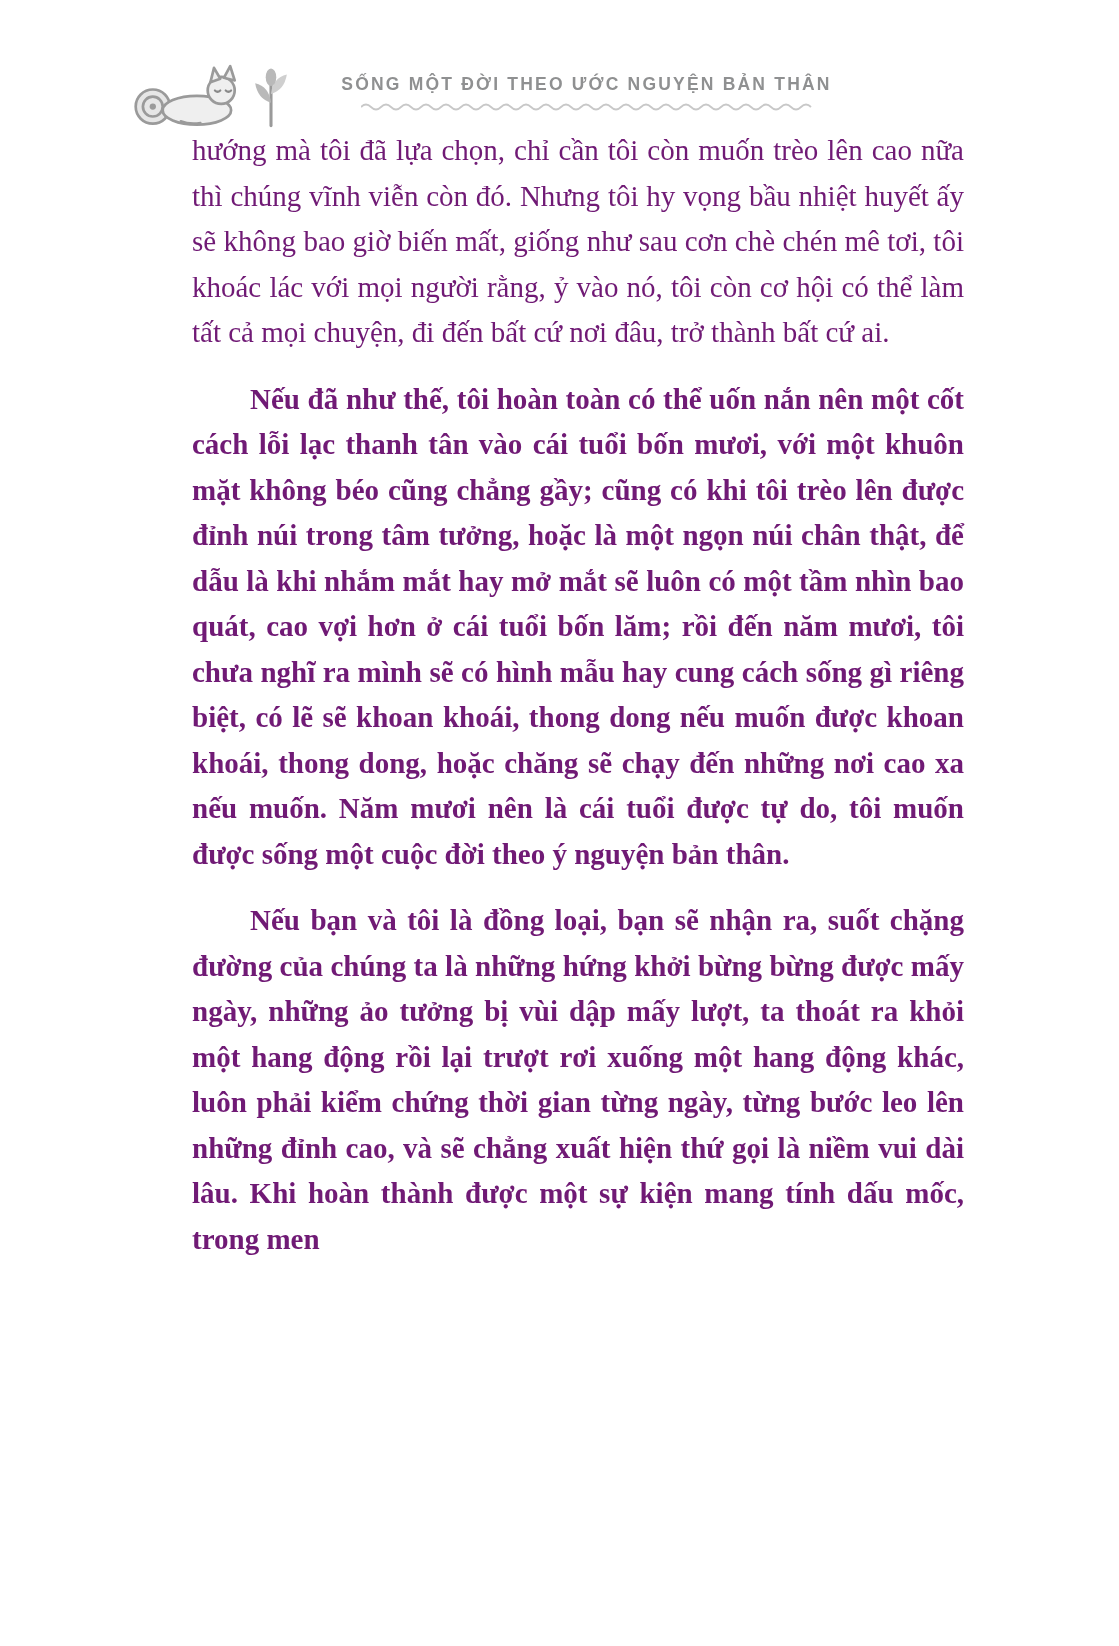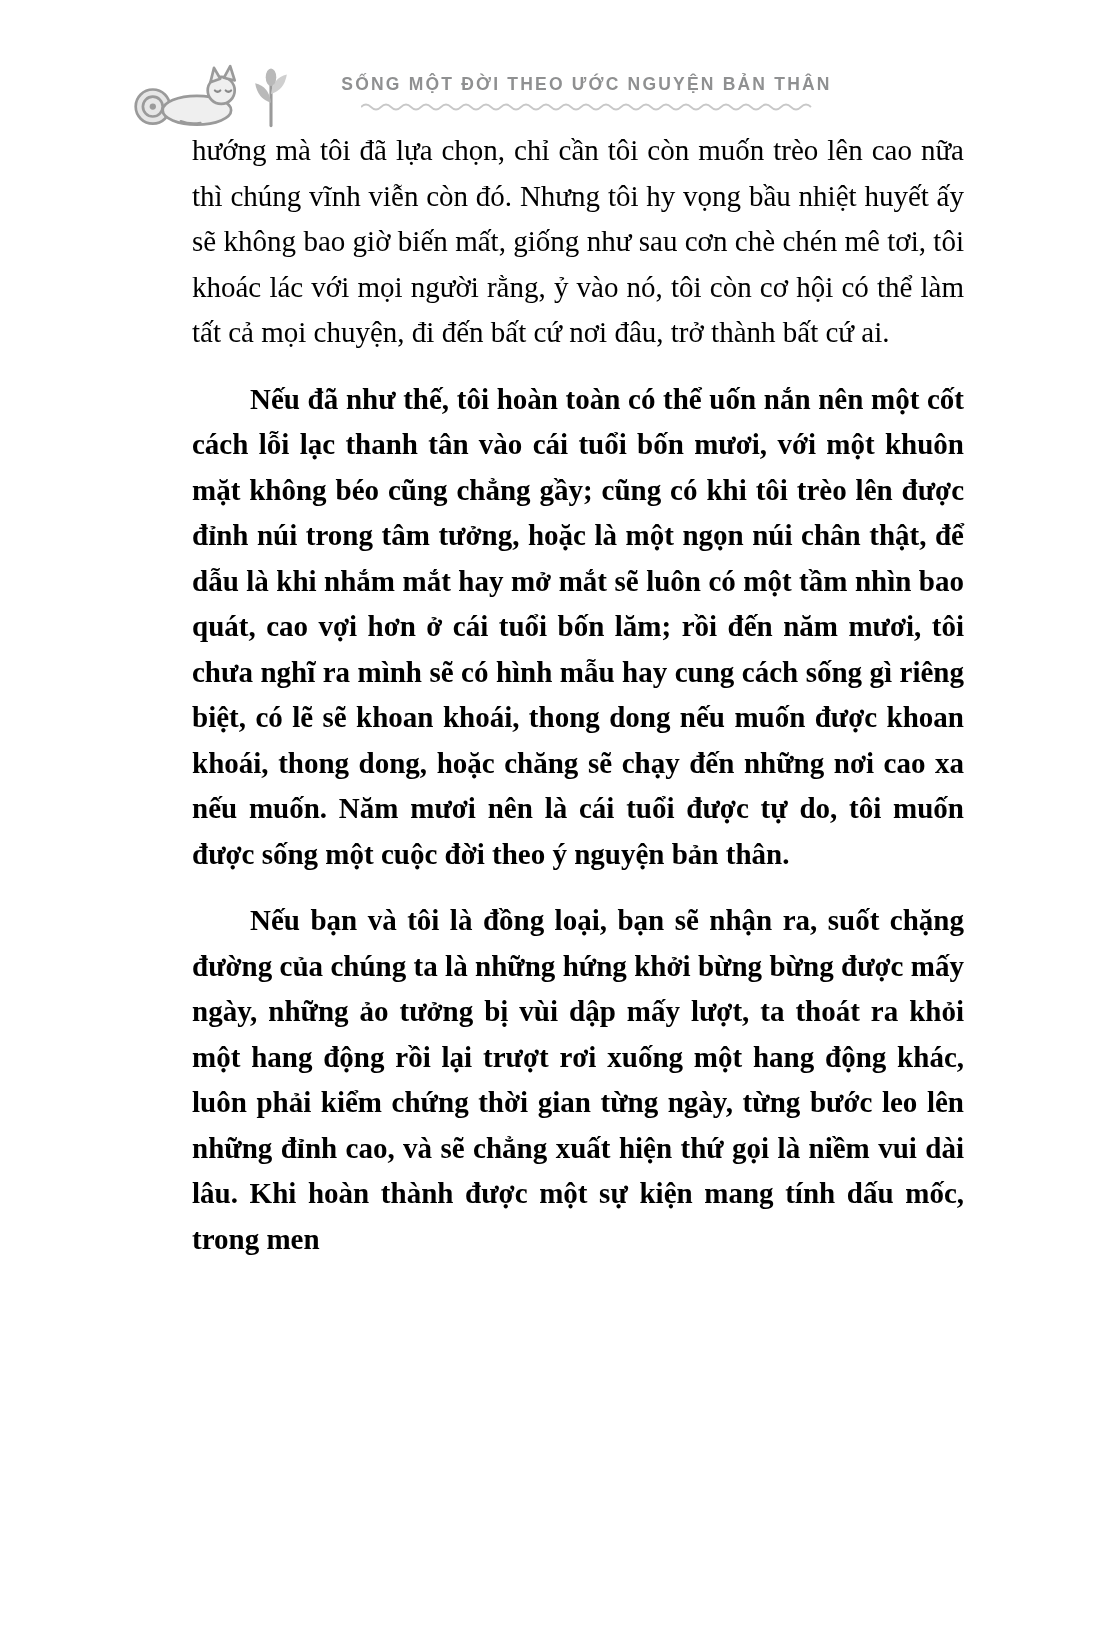--- a/index.html
+++ b/index.html
@@ -53,21 +53,21 @@
     width: 452px;
     height: 12px;
   }
 
   
   .page-body {
     position: absolute;
     left: 165px;
     top: 128px;
     width: 772px;
-    color: #000000;
+    color: #701a75;
     font-size: 29px;
     line-height: 45.5px;
     text-align: justify;
   }
   .para {
     margin: 0 0 21px 0;
   }
   .para.indent {
     text-indent: 58px;
     font-weight: bold;

